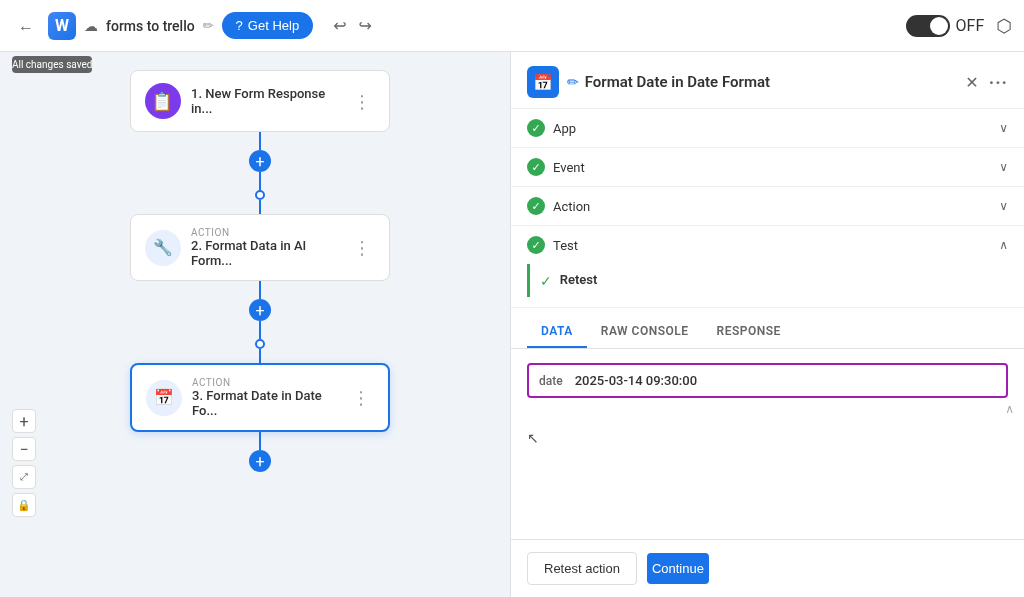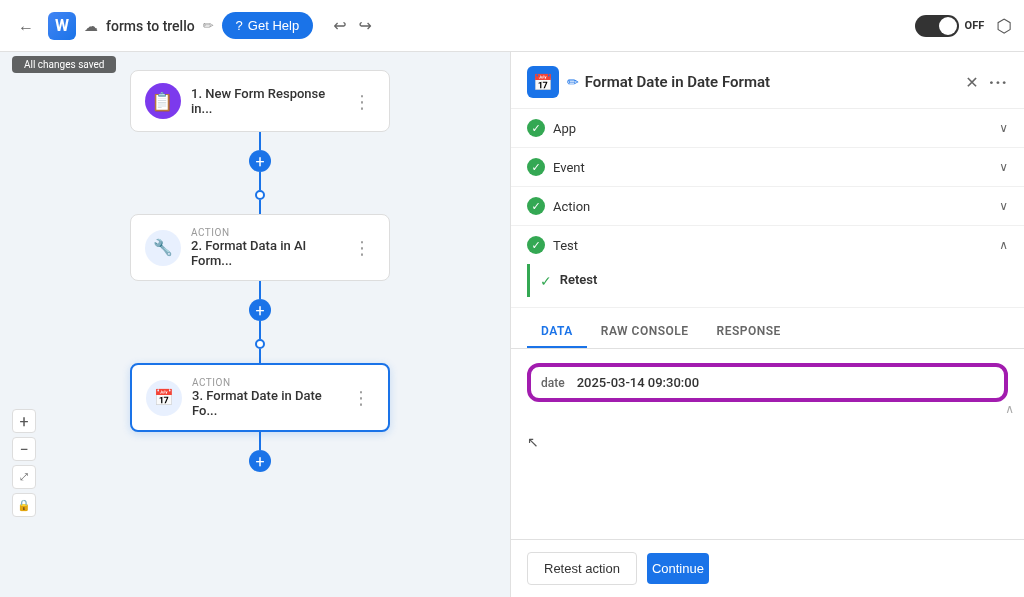--- a/index.html
+++ b/index.html
@@ -111,41 +111,41 @@
     .toggle-thumb {
       width: 18px;
       height: 18px;
       background: white;
       border-radius: 50%;
       position: absolute;
       right: 2px;
       top: 2px;
     }
     .toggle-label {
-      font-size: 11px;
-      font-weight: 700;
+      font-size: 16px;
+      font-weight: 400;
       color: #333;
     }
     .share-btn {
       background: none;
       border: none;
       cursor: pointer;
       color: #555;
       font-size: 18px;
     }
 
     
     .saved-badge {
       position: absolute;
       top: 56px;
       left: 12px;
       background: rgba(0,0,0,0.6);
       color: white;
       font-size: 10px;
-      padding: 3px 12px;
+      padding: 3px 0;
       border-radius: 4px;
       z-index: 9;
     }
 
     
     .canvas {
       position: absolute;
       top: 52px;
       left: 0;
       width: 510px;
@@ -383,22 +383,22 @@
     .data-area {
       flex: 1;
       padding: 14px 16px;
       overflow-y: auto;
     }
     .data-row {
       display: flex;
       align-items: center;
       gap: 12px;
       padding: 8px 10px;
-      border: 4px solid #a21caf;
-      border-radius: 12px;
+      border: 2px solid #a21caf;
+      border-radius: 4px;
       background: #fff;
     }
     .data-key {
       font-size: 12px;
       color: #666;
       font-weight: 500;
     }
     .data-value {
       font-size: 13px;
       color: #333;

